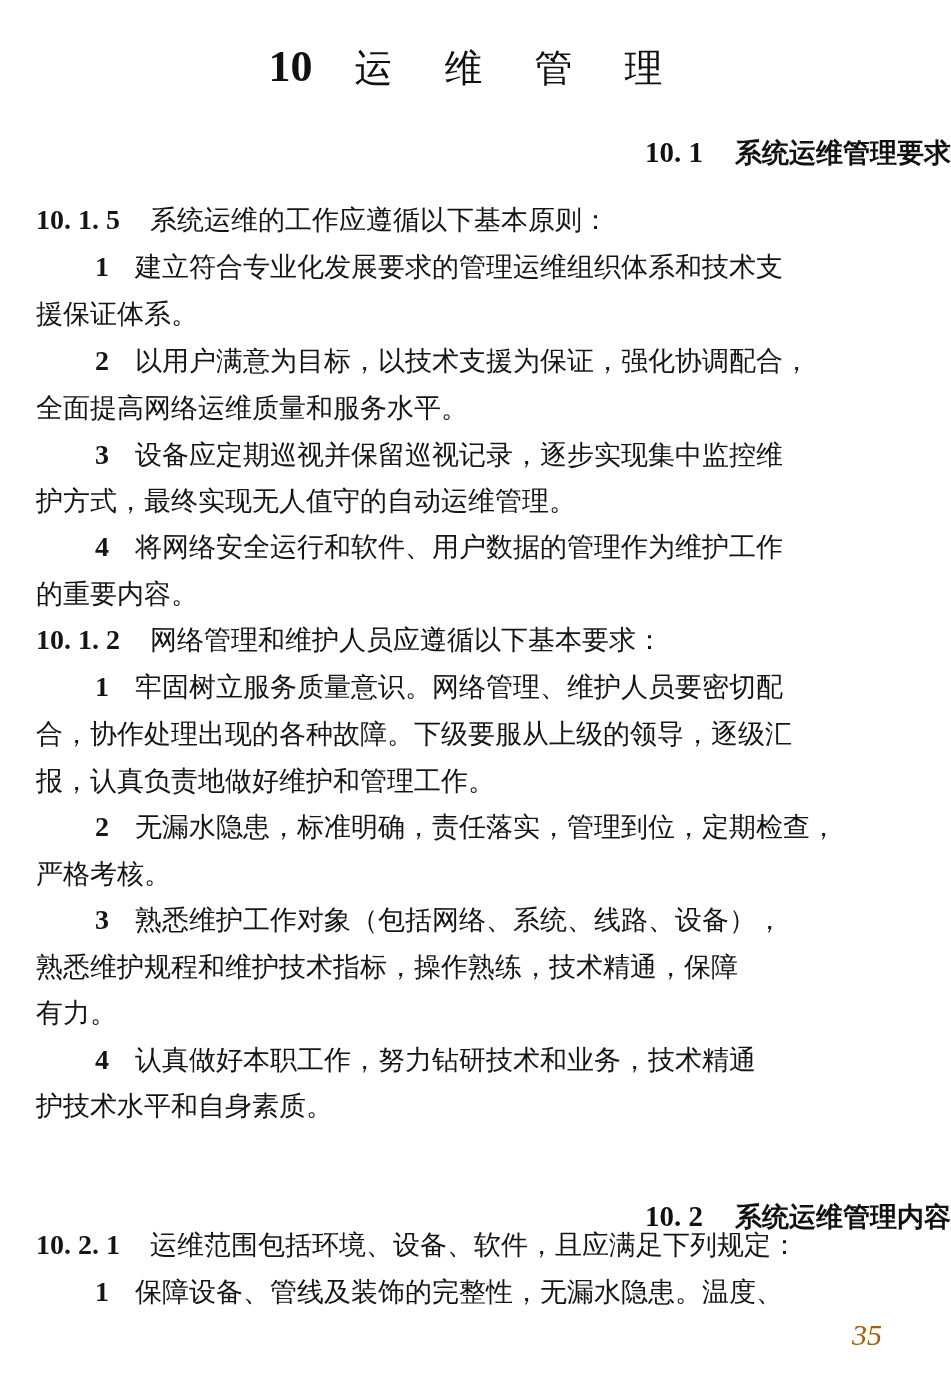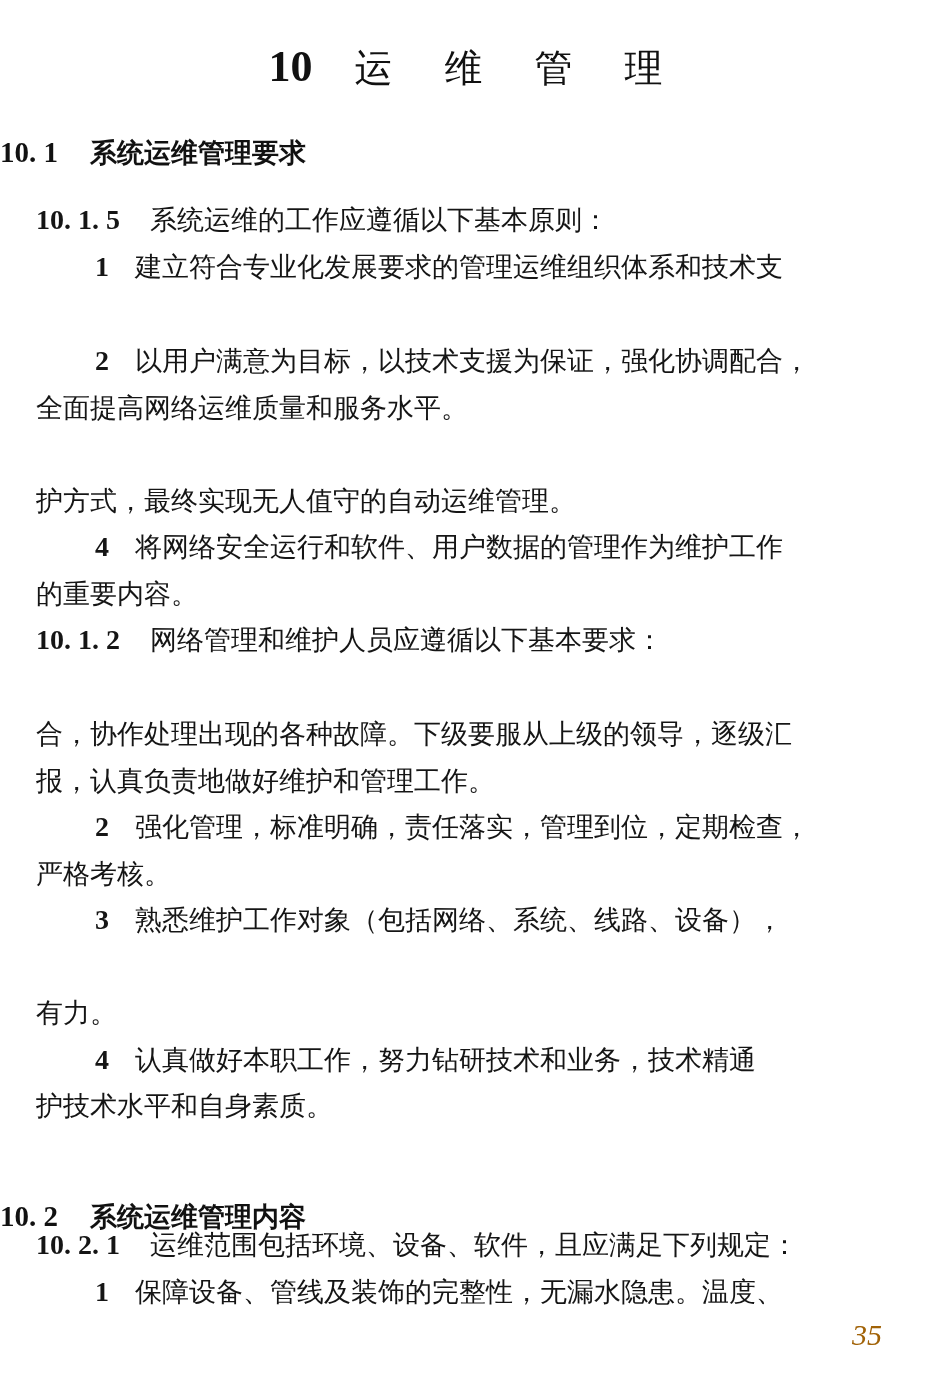--- a/index.html
+++ b/index.html
@@ -3,21 +3,21 @@
 <meta charset="utf-8">
 <style>
   html, body { margin: 0; padding: 0; background: #ffffff; }
   body { width: 951px; height: 1383px; position: relative; overflow: hidden; color: #111; }
   .page { position: absolute; left: 0; top: 0; width: 951px; height: 1016px; padding-left: 41px; }
   .ln { position: absolute; white-space: nowrap; font-family: "DejaVu Sans", sans-serif; font-size: 27px; line-height: 34px; color: #151515; }
   .num { font-family: "Liberation Serif", serif; font-weight: bold; font-size: 28px; }
   .chap-title { position: absolute; left: 0; width: 951px; top: 42px; text-align: center; font-family: "DejaVu Sans", sans-serif; font-size: 38px; line-height: 50px; color: #111; }
   .chap-title .num { font-size: 44px; margin-right: 42px; }
   .chap-title .t { letter-spacing: 20px; }
-  .sec-title { position: absolute; left: 0; width: 951px; text-align: left; font-family: "DejaVu Sans", sans-serif; font-weight: bold; font-size: 27px; line-height: 36px; color: #111; }
+  .sec-title { position: absolute; left: 0; width: 951px; text-align: right; font-family: "DejaVu Sans", sans-serif; font-weight: bold; font-size: 27px; line-height: 36px; color: #111; }
   .sec-title .num { font-size: 29px; margin-right: 32px; }
   .clause .num { margin-right: 30px; }
   .item .num { margin-right: 26px; }
   .pagenum { position: absolute; left: 852px; top: 1318px; font-family: "Liberation Serif", serif; font-style: italic; font-size: 30px; color: #a16207; }
 </style>
 </head>
 <body>
 
 <div class="page">
 
@@ -29,48 +29,56 @@
     <span class="num">10. 1</span><span>系统运维管理要求</span>
   </div>
 
   <div class="ln clause" style="left:36px; top:203px">
     <span class="num">10. 1. 5</span><span>系统运维的工作应遵循以下基本原则：</span>
   </div>
 
   <div class="ln item" style="left:95px; top:250px">
     <span class="num">1</span><span>建立符合专业化发展要求的管理运维组织体系和技术支</span>
   </div>
+  <div class="ln" style="left:36px; top:297px">援保证体系。</div>
 
   <div class="ln item" style="left:95px; top:344px">
     <span class="num">2</span><span>以用户满意为目标，以技术支援为保证，强化协调配合，</span>
   </div>
   <div class="ln" style="left:36px; top:391px">全面提高网络运维质量和服务水平。</div>
 
+  <div class="ln item" style="left:95px; top:438px">
+    <span class="num">3</span><span>设备应定期巡视并保留巡视记录，逐步实现集中监控维</span>
+  </div>
   <div class="ln" style="left:36px; top:484px">护方式，最终实现无人值守的自动运维管理。</div>
 
   <div class="ln item" style="left:95px; top:530px">
     <span class="num">4</span><span>将网络安全运行和软件、用户数据的管理作为维护工作</span>
   </div>
   <div class="ln" style="left:36px; top:577px">的重要内容。</div>
 
   <div class="ln clause" style="left:36px; top:623px">
     <span class="num">10. 1. 2</span><span>网络管理和维护人员应遵循以下基本要求：</span>
   </div>
 
+  <div class="ln item" style="left:95px; top:670px">
+    <span class="num">1</span><span>牢固树立服务质量意识。网络管理、维护人员要密切配</span>
+  </div>
   <div class="ln" style="left:36px; top:764px">报，认真负责地做好维护和管理工作。</div>
   <div class="ln" style="left:36px; top:717px">合，协作处理出现的各种故障。下级要服从上级的领导，逐级汇</div>
 
   <div class="ln item" style="left:95px; top:810px">
-    <span class="num">2</span><span>强化管理，标准明确，责任落实，管理到位，定期检查，</span>
+    <span class="num">2</span><span>无漏水隐患，标准明确，责任落实，管理到位，定期检查，</span>
   </div>
   <div class="ln" style="left:36px; top:857px">严格考核。</div>
 
   <div class="ln item" style="left:95px; top:903px">
     <span class="num">3</span><span>熟悉维护工作对象（包括网络、系统、线路、设备），</span>
   </div>
+  <div class="ln" style="left:36px; top:950px">熟悉维护规程和维护技术指标，操作熟练，技术精通，保障</div>
   <div class="ln" style="left:36px; top:996px">有力。</div>
 
   <div class="ln item" style="left:95px; top:1043px">
     <span class="num">4</span><span>认真做好本职工作，努力钻研技术和业务，技术精通</span>
   </div>
   <div class="ln" style="left:36px; top:1089px">护技术水平和自身素质。</div>
 
   <div class="sec-title" style="top:1198px">
     <span class="num">10. 2</span><span>系统运维管理内容</span>
   </div>

